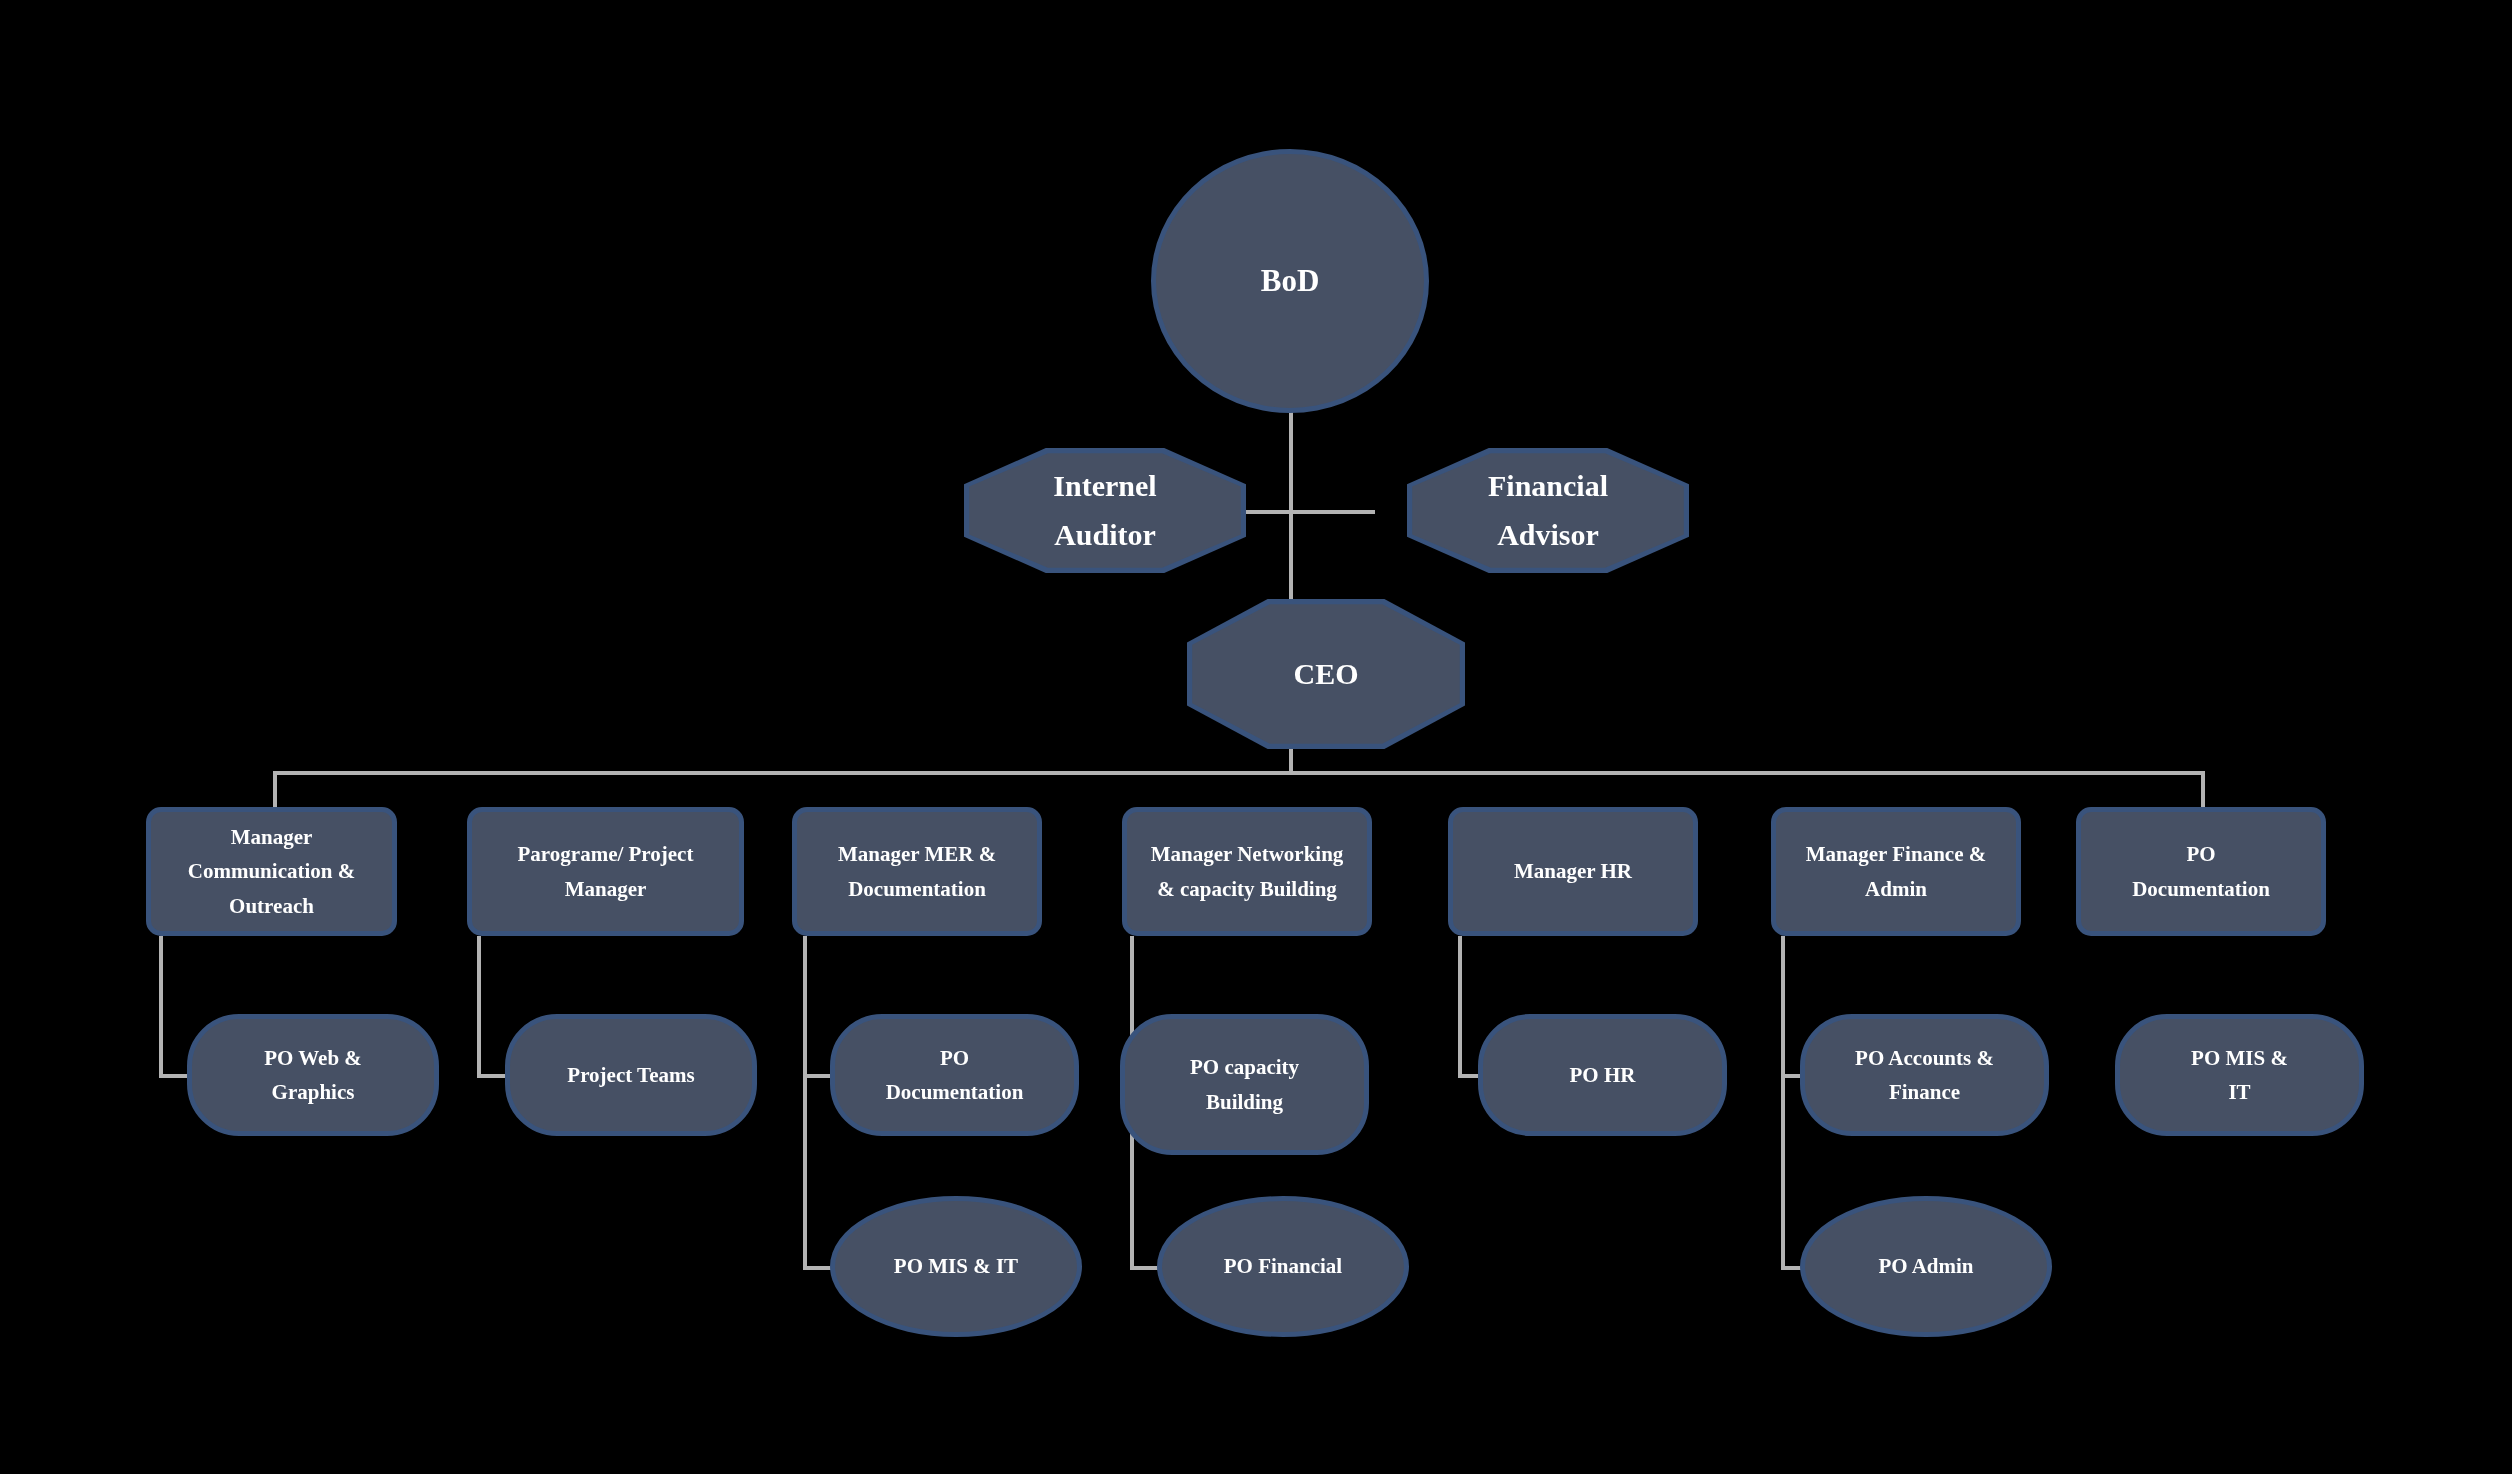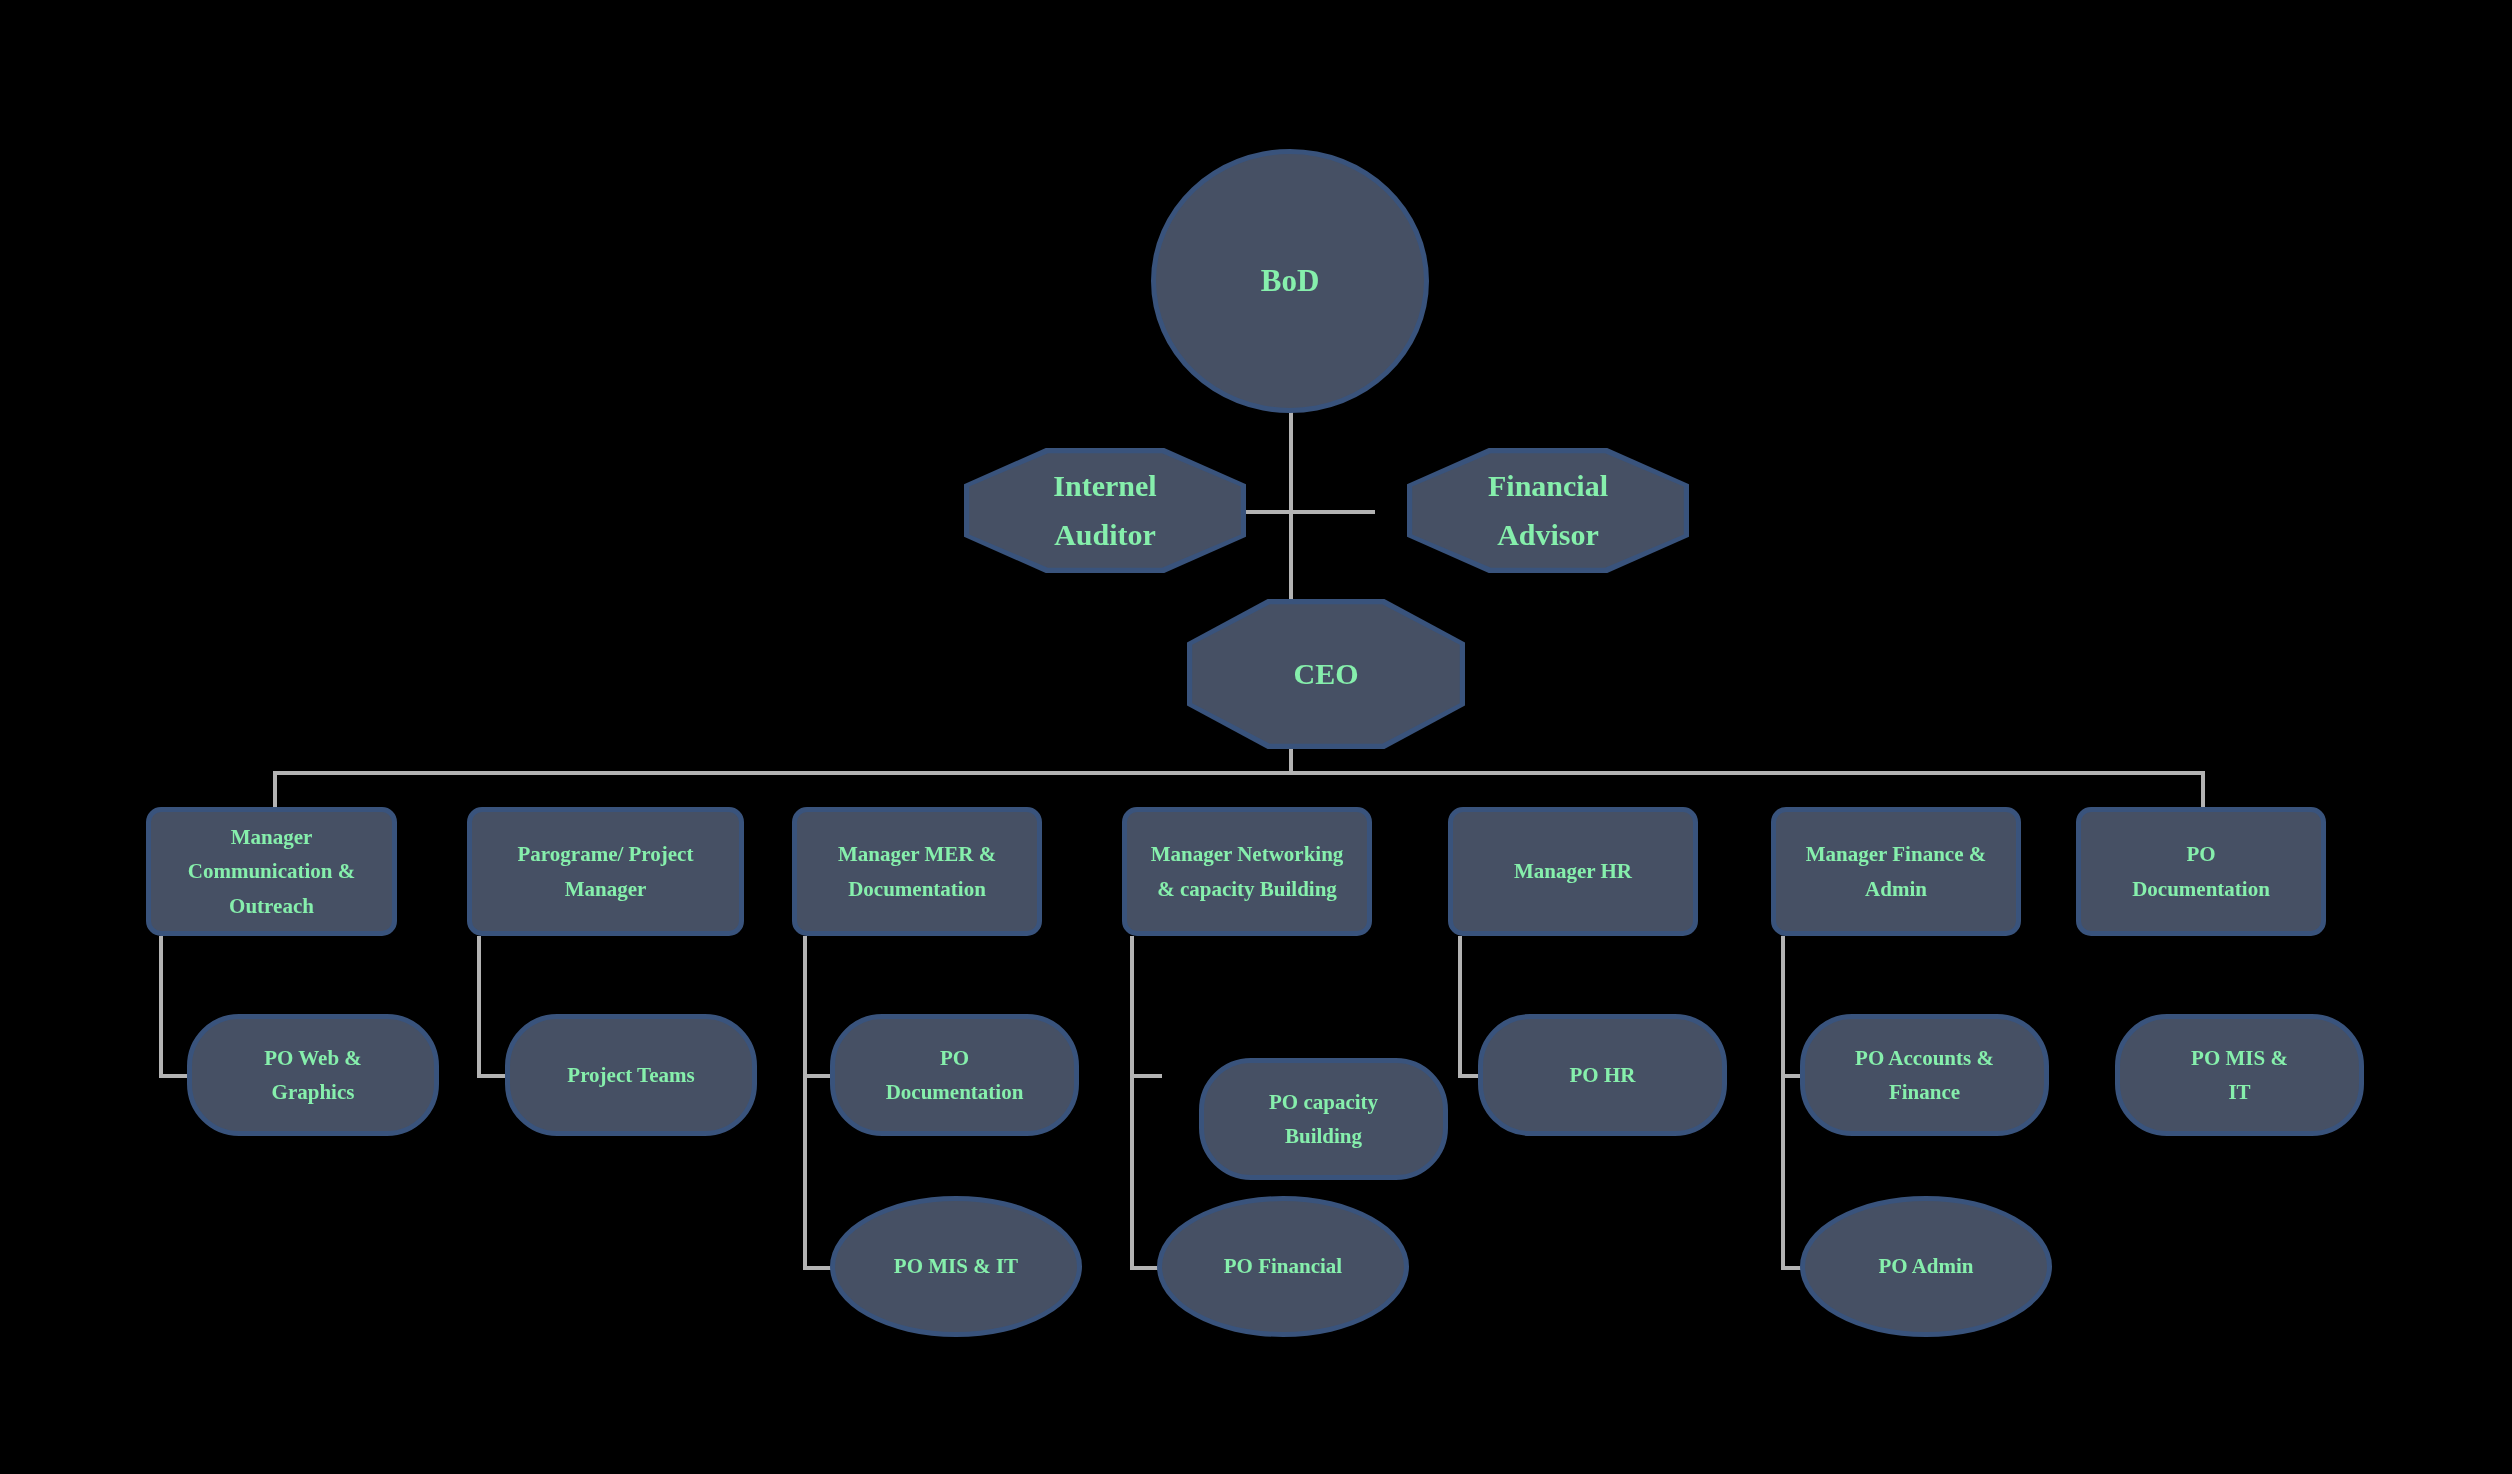--- a/index.html
+++ b/index.html
@@ -28,21 +28,21 @@
   .conn-h { height: 4.1px; }
 
   
   .node {
     position: absolute;
     box-sizing: border-box;
     display: flex;
     align-items: center;
     justify-content: center;
     text-align: center;
-    color: #86efac;
+    color: #ffffff;
     background: #465064;
     border: 5.2px solid #39537c;
     line-height: 1.62;
     padding: 3.5px 8.1px;
     overflow: hidden;
   }
   .node .label {
     display: block;
     width: 100%;
     white-space: pre-line;
@@ -176,21 +176,21 @@
 
   <div class="node shape-rounded-lg t-md" style="left:505px; top:1014px; width:252px; height:122px;">
     <span class="label">Project Teams</span>
   </div>
 
   <div class="node shape-rounded-lg t-md" style="left:830px; top:1014px; width:249px; height:122px;">
     <span class="label">PO
 Documentation</span>
   </div>
 
-  <div class="node shape-rounded-lg t-md" style="left:1199px; top:1014px; width:249px; height:122px;margin-top:44px;">
+  <div class="node shape-rounded-lg t-md" style="left:1120px; top:1014px; width:249px; height:141px;">
     <span class="label">PO capacity
 Building</span>
   </div>
 
   <div class="node shape-rounded-lg t-md" style="left:1478px; top:1014px; width:249px; height:122px;">
     <span class="label">PO HR</span>
   </div>
 
   <div class="node shape-rounded-lg t-md" style="left:1800px; top:1014px; width:249px; height:122px;">
     <span class="label">PO Accounts &amp;

